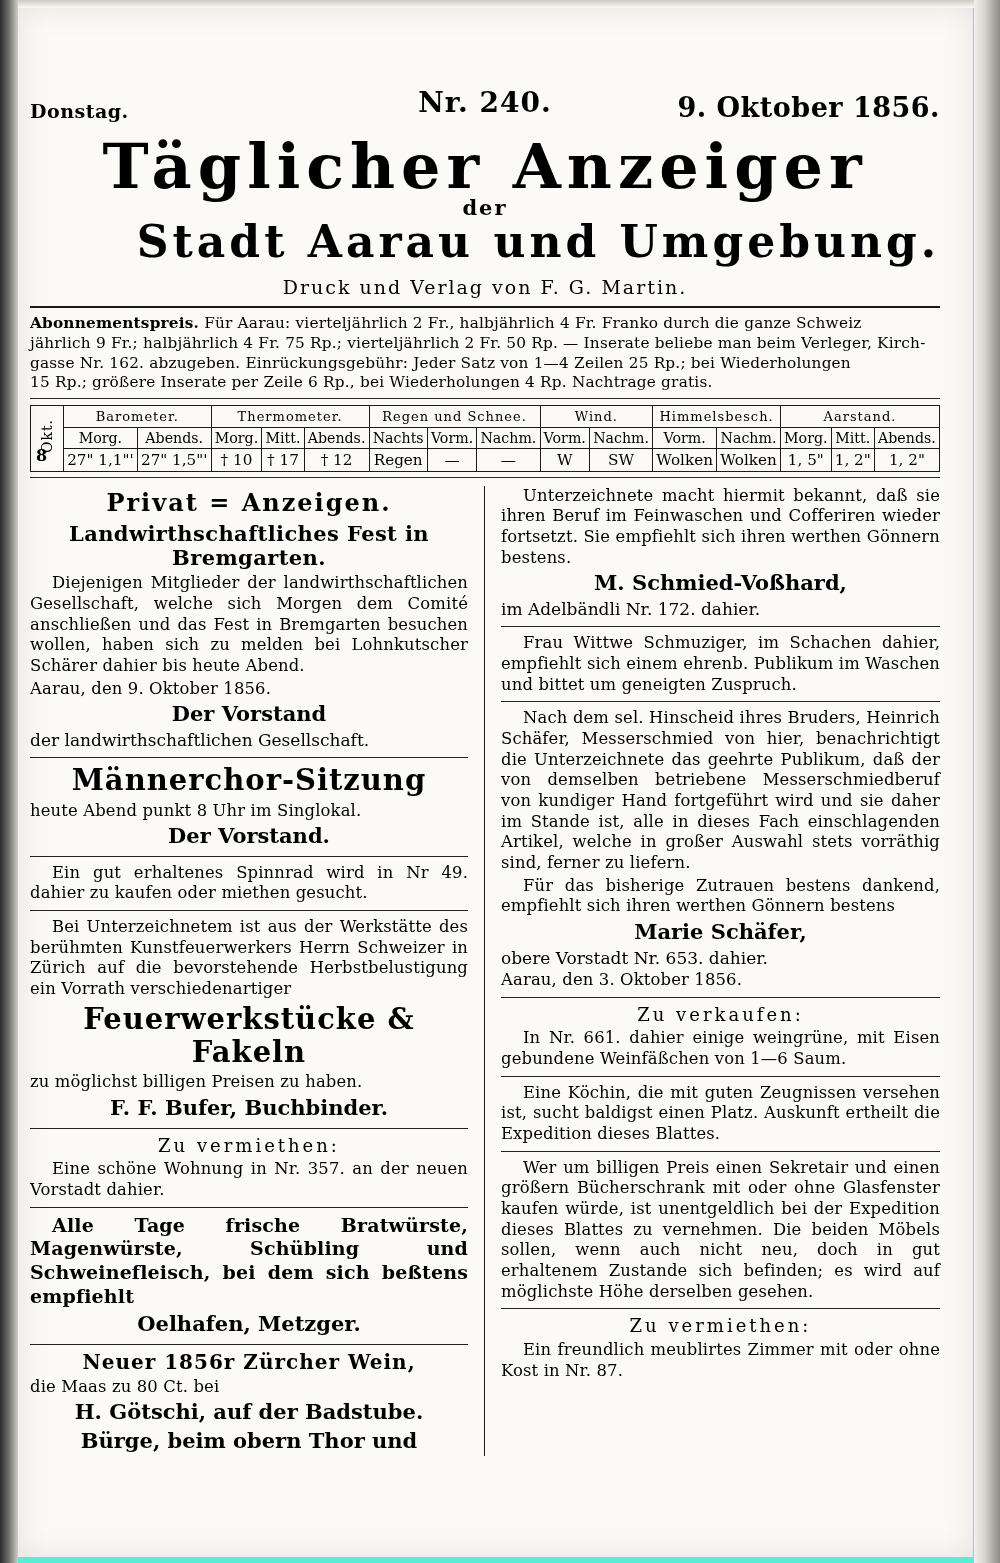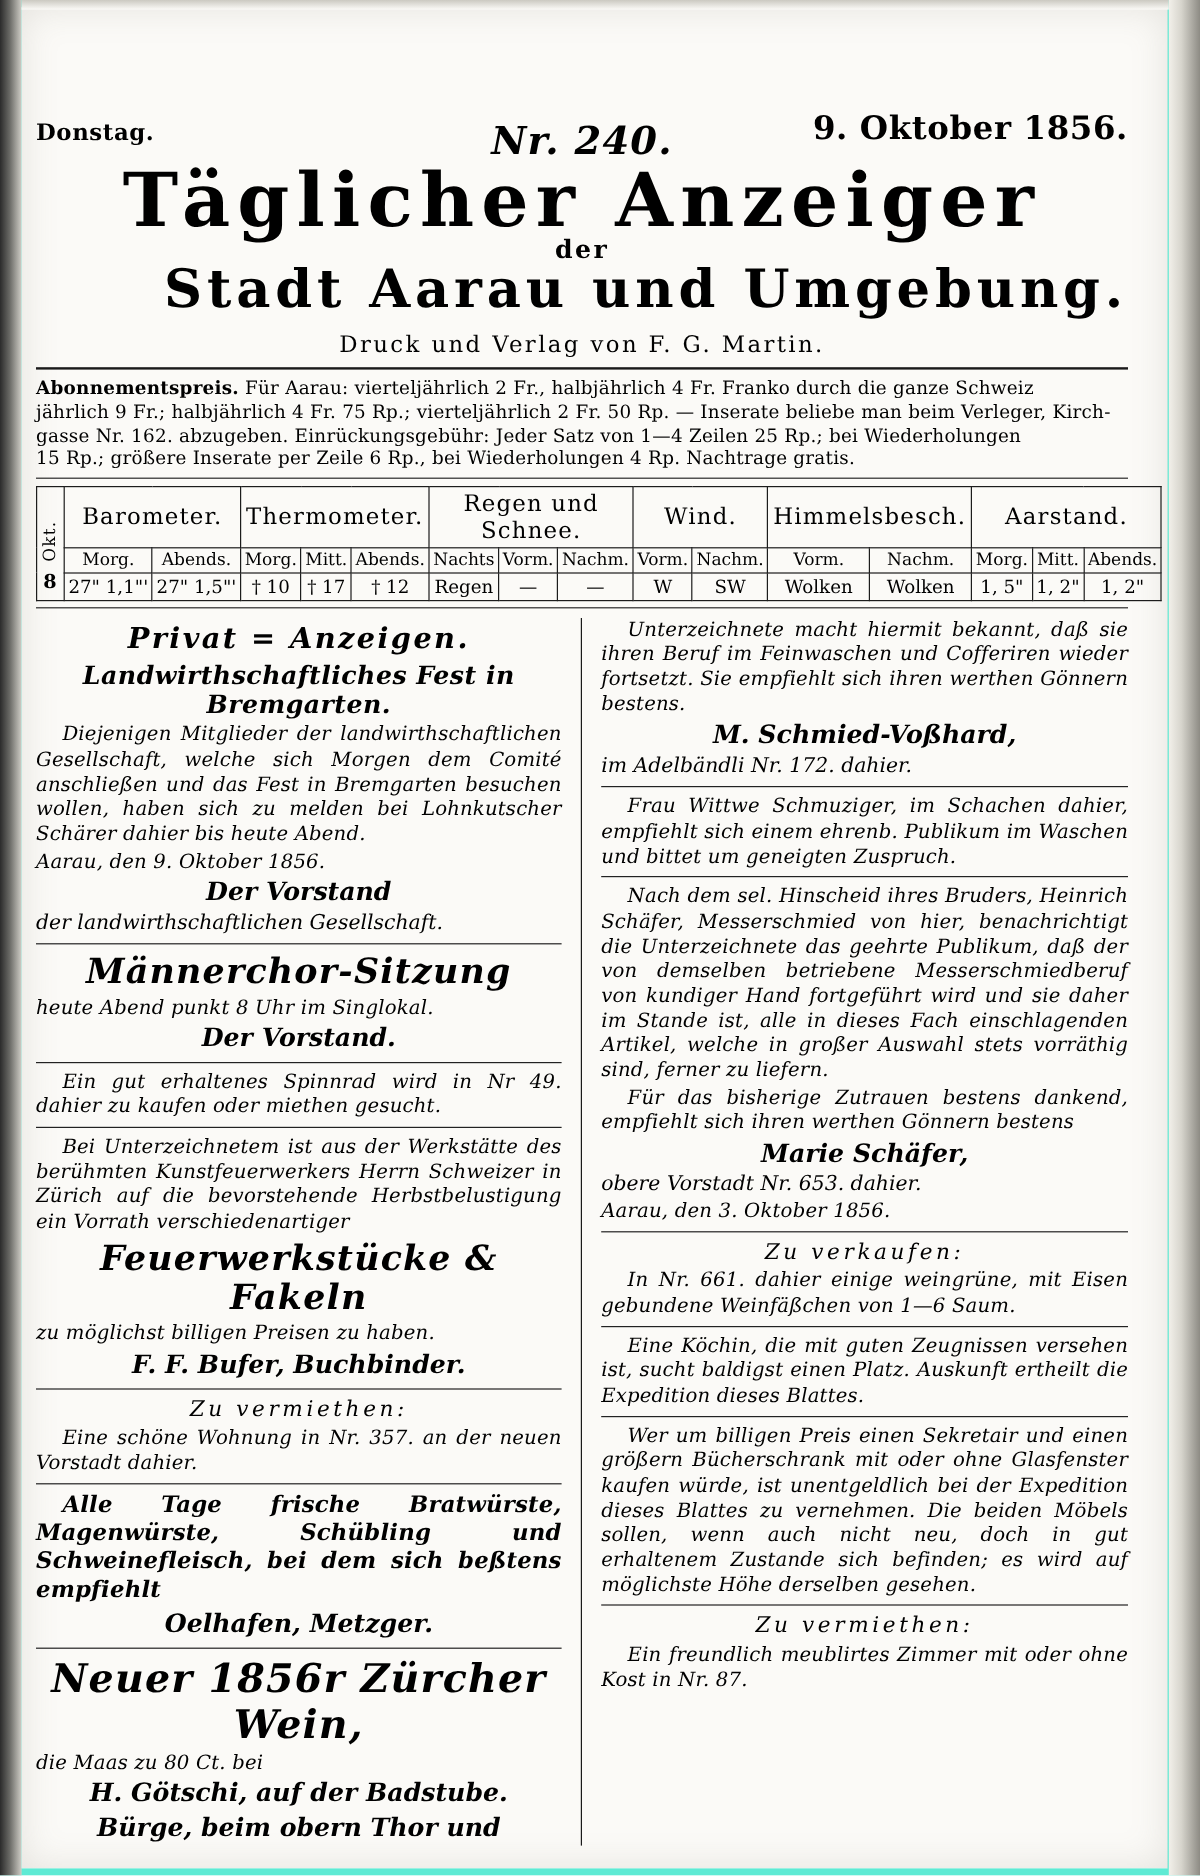--- a/index.html
+++ b/index.html
@@ -56,26 +56,25 @@
     height: 46px;
   }
   .weekday {
     position: absolute; left: 0; top: 14px;
     font-family: "DejaVu Serif", serif;
     font-weight: bold;
     font-size: 19px;
     letter-spacing: 0.5px;
   }
   .issue-no {
-    position: absolute; left: 50%; top: 12px; transform: translateX(-50%);
-    font-family: "DejaVu Serif", serif;
-    font-weight: bold;
-    font-size: 32px;
+    position: absolute; left: 50%; top: 0; transform: translateX(-50%);
+    font-family: "DejaVu Serif", serif;
+    font-weight: bold;
+    font-size: 28px;
     letter-spacing: 1px;
-    font-style: italic;
   }
   .issue-date {
     position: absolute; right: 0; top: 6px;
     font-family: "DejaVu Serif", serif;
     font-weight: bold;
     font-size: 27px;
     letter-spacing: 0.5px;
   }
   .title-main {
     text-align: center;
@@ -136,21 +135,21 @@
     font-size: 15px;
     margin-top: 6px;
   }
   .wx td, .wx th {
     border: 1px solid #1c1c1c;
     text-align: center;
     padding: 2px 3px;
     font-weight: normal;
   }
   .wx th.grp {
-    font-size: 19px;
+    font-size: 13px;
     letter-spacing: 1px;
     padding: 3px 4px;
   }
   .wx td.sub {
     font-size: 14.2px;
   }
   .wx td.val {
     font-size: 15.2px;
     white-space: nowrap;
   }
@@ -167,42 +166,41 @@
   
   .cols {
     display: flex;
     margin-top: 8px;
   }
   .col {
     width: 50%;
     box-sizing: border-box;
     font-size: 16.4px;
     line-height: 1.26;
-    font-style: italic;
   }
   .col.left { padding-right: 16px; border-right: 1px solid #1a1a1a; }
   .col.right { padding-left: 16px; }
 
   .sec-head {
     text-align: center;
     font-weight: bold;
     font-size: 24px;
     letter-spacing: 2px;
     margin: 2px 0 4px 0;
   }
   .ad-title {
     text-align: center;
     font-weight: bold;
     font-size: 21px;
     line-height: 1.15;
     letter-spacing: 0.4px;
     margin: 3px 0 3px 0;
   }
   .ad-title.big {
-    font-size: 33px;
+    font-size: 20px;
     letter-spacing: 1px;
   }
   .ad-title.huge {
     font-size: 29px;
     letter-spacing: 1px;
   }
   p.body {
     margin: 0 0 2px 0;
     text-indent: 22px;
     text-align: justify;

